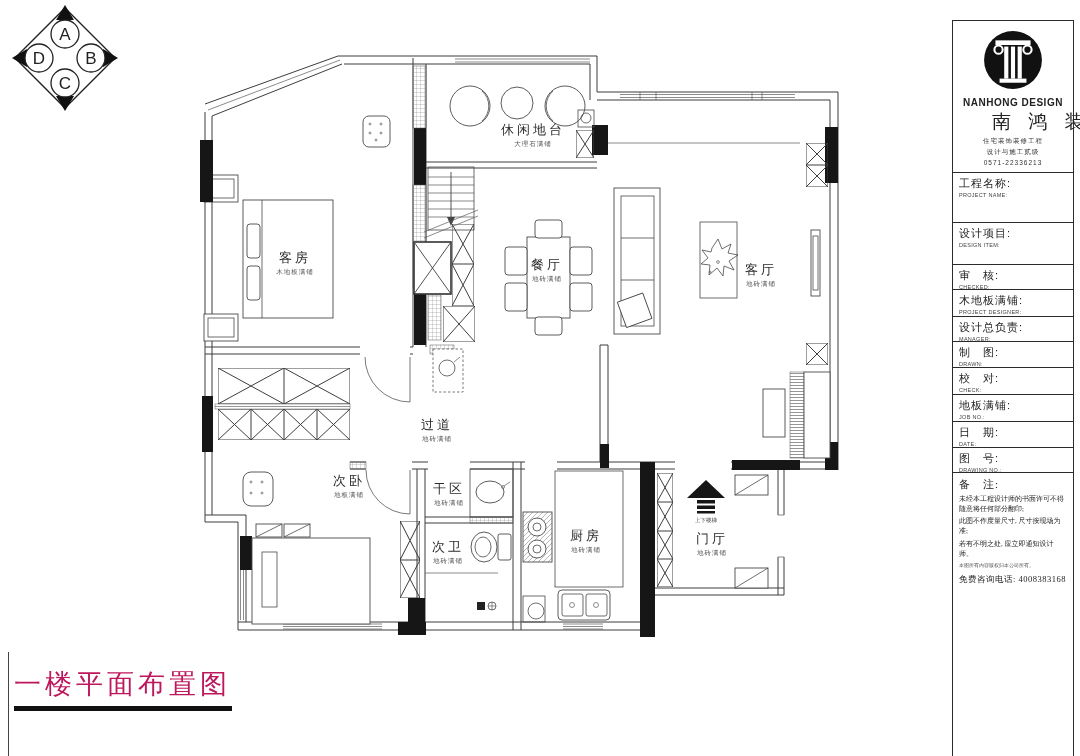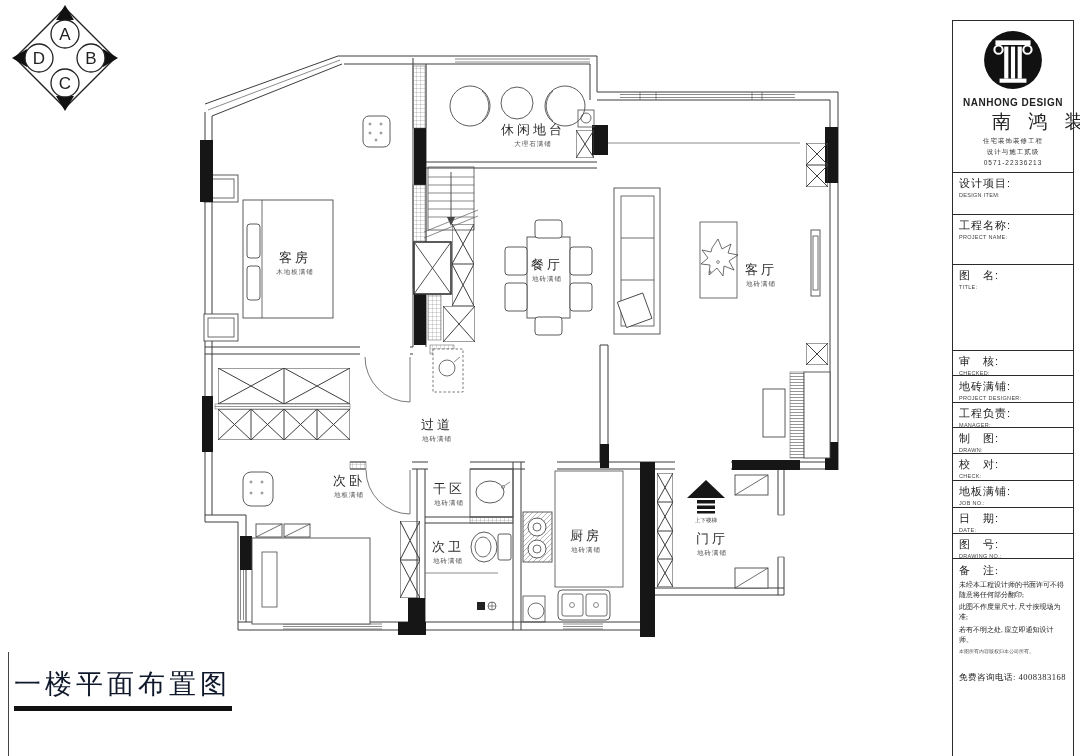--- a/index.html
+++ b/index.html
@@ -27,24 +27,24 @@
   .tb-logo{height:152px;border-bottom:1px solid #2b2b2b;text-align:center;padding-top:8px;box-sizing:border-box;}
   .tb-brand-en{font-size:10px;font-weight:bold;letter-spacing:.5px;margin-top:2px;}
   .tb-brand-cn{font-size:19px;letter-spacing:6px;margin-top:1px;white-space:nowrap;margin-left:39px;}
   .tb-tagline{font-size:6.5px;color:#333;margin-top:2px;letter-spacing:1px;}
   .tb-row{border-bottom:1px solid #2b2b2b;padding:3px 6px 0 6px;box-sizing:border-box;overflow:hidden;}
   .tb-cn{font-size:11px;letter-spacing:1px;white-space:nowrap;}
   .tb-en{font-size:5.5px;color:#444;margin-top:1px;letter-spacing:.3px;white-space:nowrap;}
   .tb-notes{flex:1;padding:4px 6px;box-sizing:border-box;font-family:Liberation Serif, serif;}
   .tb-note-line{font-size:7px;line-height:1.45;color:#222;margin-top:2px;}
   .tb-note-tiny{font-size:5px;color:#555;margin-top:3px;}
-  .tb-phone{font-size:8.5px;margin-top:18px;letter-spacing:.5px;}
+  .tb-phone{font-size:8.5px;margin-top:6px;letter-spacing:.5px;}
   
   #drawing-title{position:absolute;left:14px;top:666px;}
-  #drawing-title .txt{font-size:27px;letter-spacing:4px;color:#0f172a;font-family:"Liberation Serif","DejaVu Serif",serif;}
+  #drawing-title .txt{font-size:27px;letter-spacing:4px;color:#be185d;font-family:"Liberation Serif","DejaVu Serif",serif;}
   #drawing-title .bar{width:218px;height:5px;background:#111;margin-top:4px;}
   #left-edge-line{position:absolute;left:8px;top:652px;width:1px;height:104px;background:#444;}
 </style>
 </head>
 <body>
 
 <svg id="plan-svg" width="948" height="756" viewBox="0 0 948 756">
   <defs>
     <pattern id="grid" width="4" height="4" patternUnits="userSpaceOnUse">
       <path d="M0 0H4M0 0V4" stroke="#8a8a8a" stroke-width=".6" fill="none"></path>
@@ -359,42 +359,38 @@
       <rect x="34.5" y="17" width="4" height="31" fill="#fff"></rect>
       <rect x="17" y="48" width="26" height="4" fill="#fff"></rect>
     </svg>
     <div class="tb-brand-en">NANHONG DESIGN</div>
     <div class="tb-brand-cn">南 鸿 装 饰</div>
     <div class="tb-tagline">住宅装饰装修工程</div>
     <div class="tb-tagline">设计与施工贰级</div>
     <div class="tb-tagline">0571-22336213</div>
   </div>
 
+  <div class="tb-row" style="height:50px">
+    <div class="tb-cn">工程名称:</div>
+    <div class="tb-en">PROJECT NAME:</div>
+  </div>
   <div class="tb-row" style="height:42px">
     <div class="tb-cn">设计项目:</div>
     <div class="tb-en">DESIGN ITEM:</div>
   </div>
-  <div class="tb-row" style="height:50px">
-    <div class="tb-cn">工程名称:</div>
-    <div class="tb-en">PROJECT NAME:</div>
-  </div>
-  <div class="tb-row" style="height:86px">
-    <div class="tb-cn">图　名:</div>
-    <div class="tb-en">TITLE:</div>
-  </div>
   <div class="tb-row" style="height:25px">
     <div class="tb-cn">审　核:</div>
     <div class="tb-en">CHECKED:</div>
   </div>
   <div class="tb-row" style="height:27px">
-    <div class="tb-cn">地砖满铺:</div>
+    <div class="tb-cn">木地板满铺:</div>
     <div class="tb-en">PROJECT DESIGNER:</div>
   </div>
   <div class="tb-row" style="height:25px">
-    <div class="tb-cn">工程负责:</div>
+    <div class="tb-cn">设计总负责:</div>
     <div class="tb-en">MANAGER:</div>
   </div>
   <div class="tb-row" style="height:26px">
     <div class="tb-cn">制　图:</div>
     <div class="tb-en">DRAWN:</div>
   </div>
   <div class="tb-row" style="height:27px">
     <div class="tb-cn">校　对:</div>
     <div class="tb-en">CHECK:</div>
   </div>

